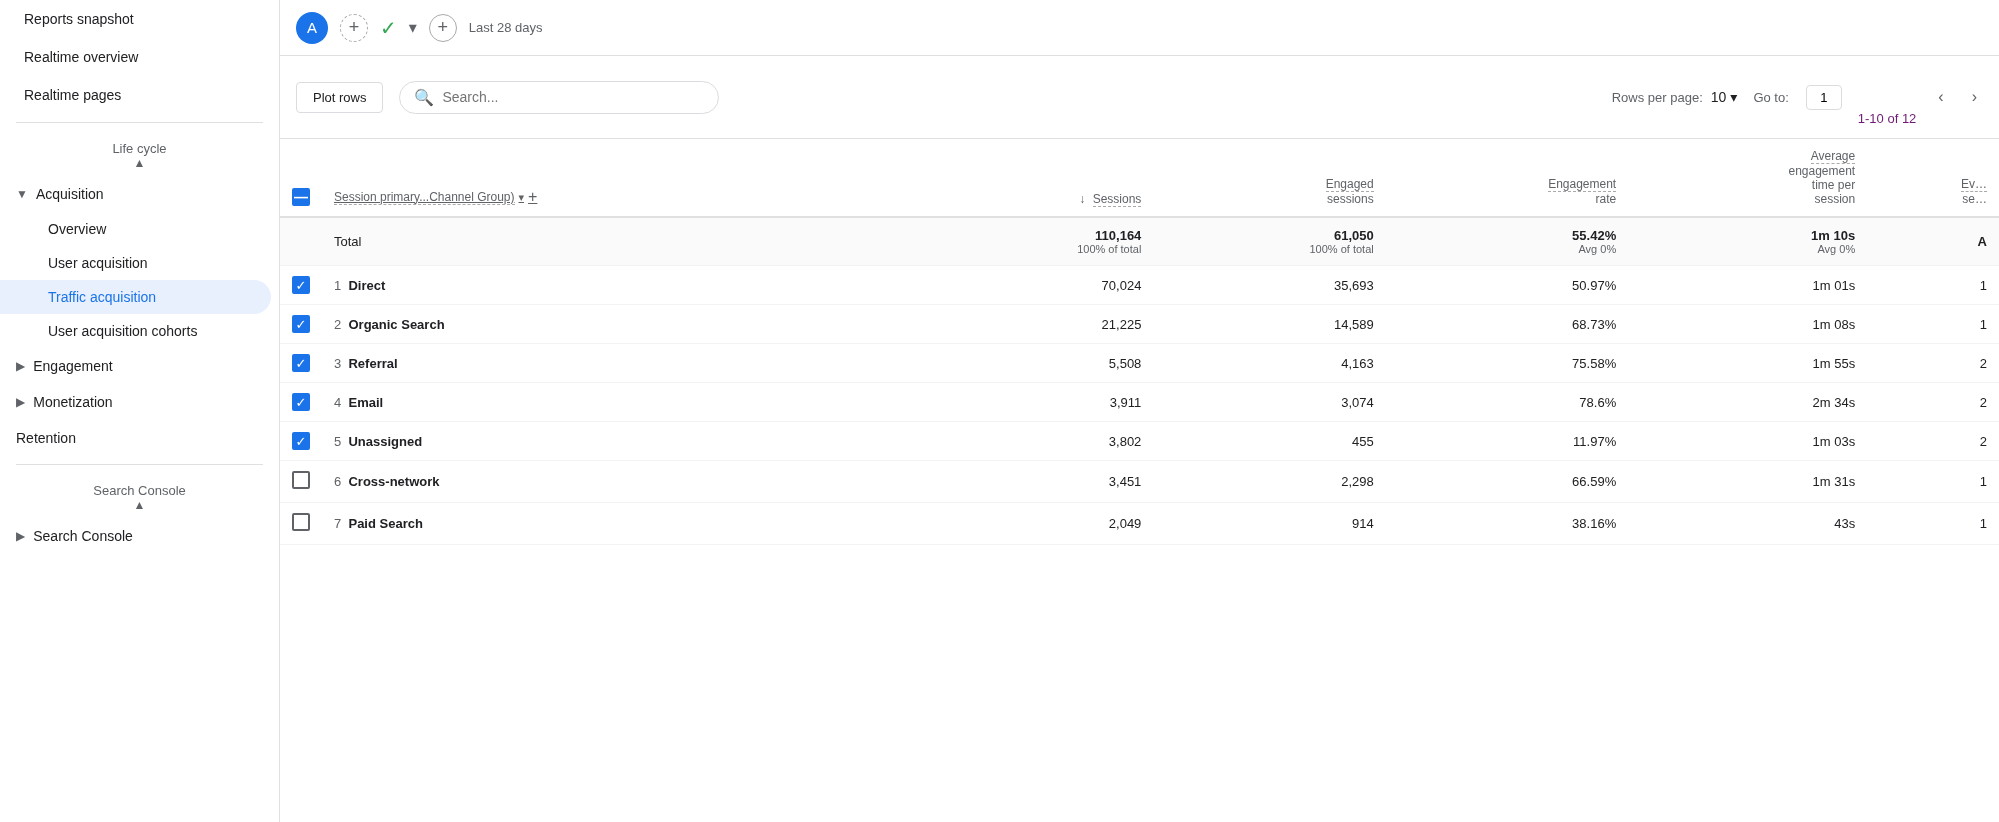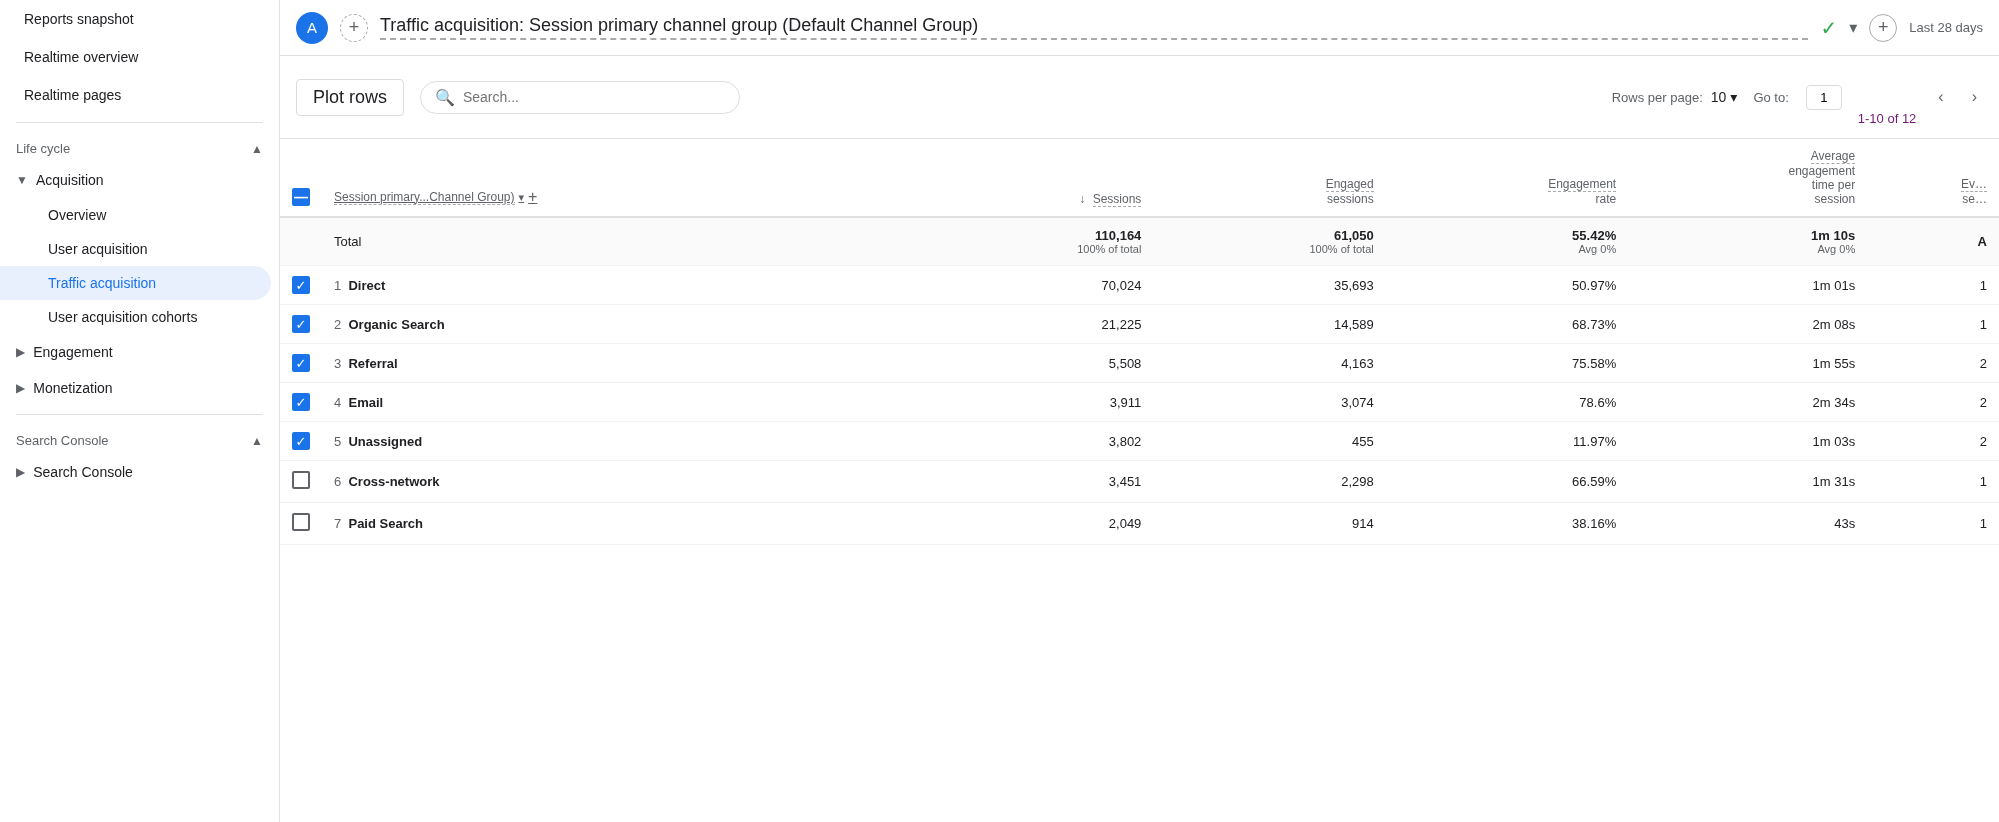--- a/index.html
+++ b/index.html
@@ -26,20 +26,21 @@
     }
     .sidebar-section-header {
       padding: 10px 16px 6px 16px;
       font-size: 13px;
       color: #5f6368;
       font-weight: 500;
       display: flex;
       align-items: center;
       justify-content: space-between;
       cursor: pointer;
+      flex-direction: column;
     }
     .sidebar-divider { border: none; border-top: 1px solid #e0e0e0; margin: 8px 16px; }
     .sidebar-top-item {
       padding: 11px 24px;
       font-size: 14px;
       color: #202124;
       cursor: pointer;
     }
     .sidebar-sub-item {
       padding: 9px 16px 9px 48px;
@@ -131,21 +132,21 @@
       padding: 12px 16px;
       gap: 16px;
       border-bottom: 1px solid #e0e0e0;
       background: #fff;
     }
     .plot-rows-btn {
       border: 1px solid #dadce0;
       border-radius: 4px;
       background: #fff;
       padding: 7px 16px;
-      font-size: 18px;
+      font-size: 13px;
       color: #202124;
       cursor: pointer;
     }
     .search-box {
       display: flex;
       align-items: center;
       border: 1px solid #dadce0;
       border-radius: 24px;
       padding: 6px 14px;
       gap: 8px;
@@ -299,41 +300,43 @@
   <div class="sidebar-item" style="padding-left:16px; font-weight:500;">
     <span class="chevron">▶</span>
     <span>Engagement</span>
   </div>
 
   <div class="sidebar-item" style="padding-left:16px; font-weight:500;">
     <span class="chevron">▶</span>
     <span>Monetization</span>
   </div>
 
+  <div class="sidebar-item" style="padding-left:16px;">
+    <span>Retention</span>
+  </div>
 
   <hr class="sidebar-divider">
 
   <div class="sidebar-section-header">
     <span>Search Console</span>
     <span class="chevron">▲</span>
   </div>
   <div class="sidebar-item" style="padding-left:16px; font-weight:500;">
     <span class="chevron">▶</span>
     <span>Search Console</span>
   </div>
 </div>
 
 <div id="main">
 
   <div id="topbar">
     <div class="avatar">
       <span>A</span>
     </div>
     <div class="add-btn">+</div>
-    <div class="page-title">Traffic acquisition: Session primary channel group (Default Channel Group)</div>
     <div class="title-actions">
       <span class="check-circle">✓</span>
       <button class="dropdown-btn">▾</button>
       <div class="add-circle-btn">+</div>
     </div>
     <span class="date-range">Last 28 days</span>
   </div>
 
   <div id="table-area">
 
@@ -443,21 +446,21 @@
             <td>1</td>
           </tr>
           <tr>
             <td><div class="cb checked">
                 <span class="check-mark">✓</span>
               </div></td>
             <td class="left"><span class="row-num">2</span>&nbsp;&nbsp;<span class="col-name">Organic Search</span></td>
             <td>21,225</td>
             <td>14,589</td>
             <td>68.73%</td>
-            <td>2m 08s</td>
+            <td>1m 08s</td>
             <td>1</td>
           </tr>
           <tr>
             <td><div class="cb checked">
                 <span class="check-mark">✓</span>
               </div></td>
             <td class="left"><span class="row-num">3</span>&nbsp;&nbsp;<span class="col-name">Referral</span></td>
             <td>5,508</td>
             <td>4,163</td>
             <td>75.58%</td>

